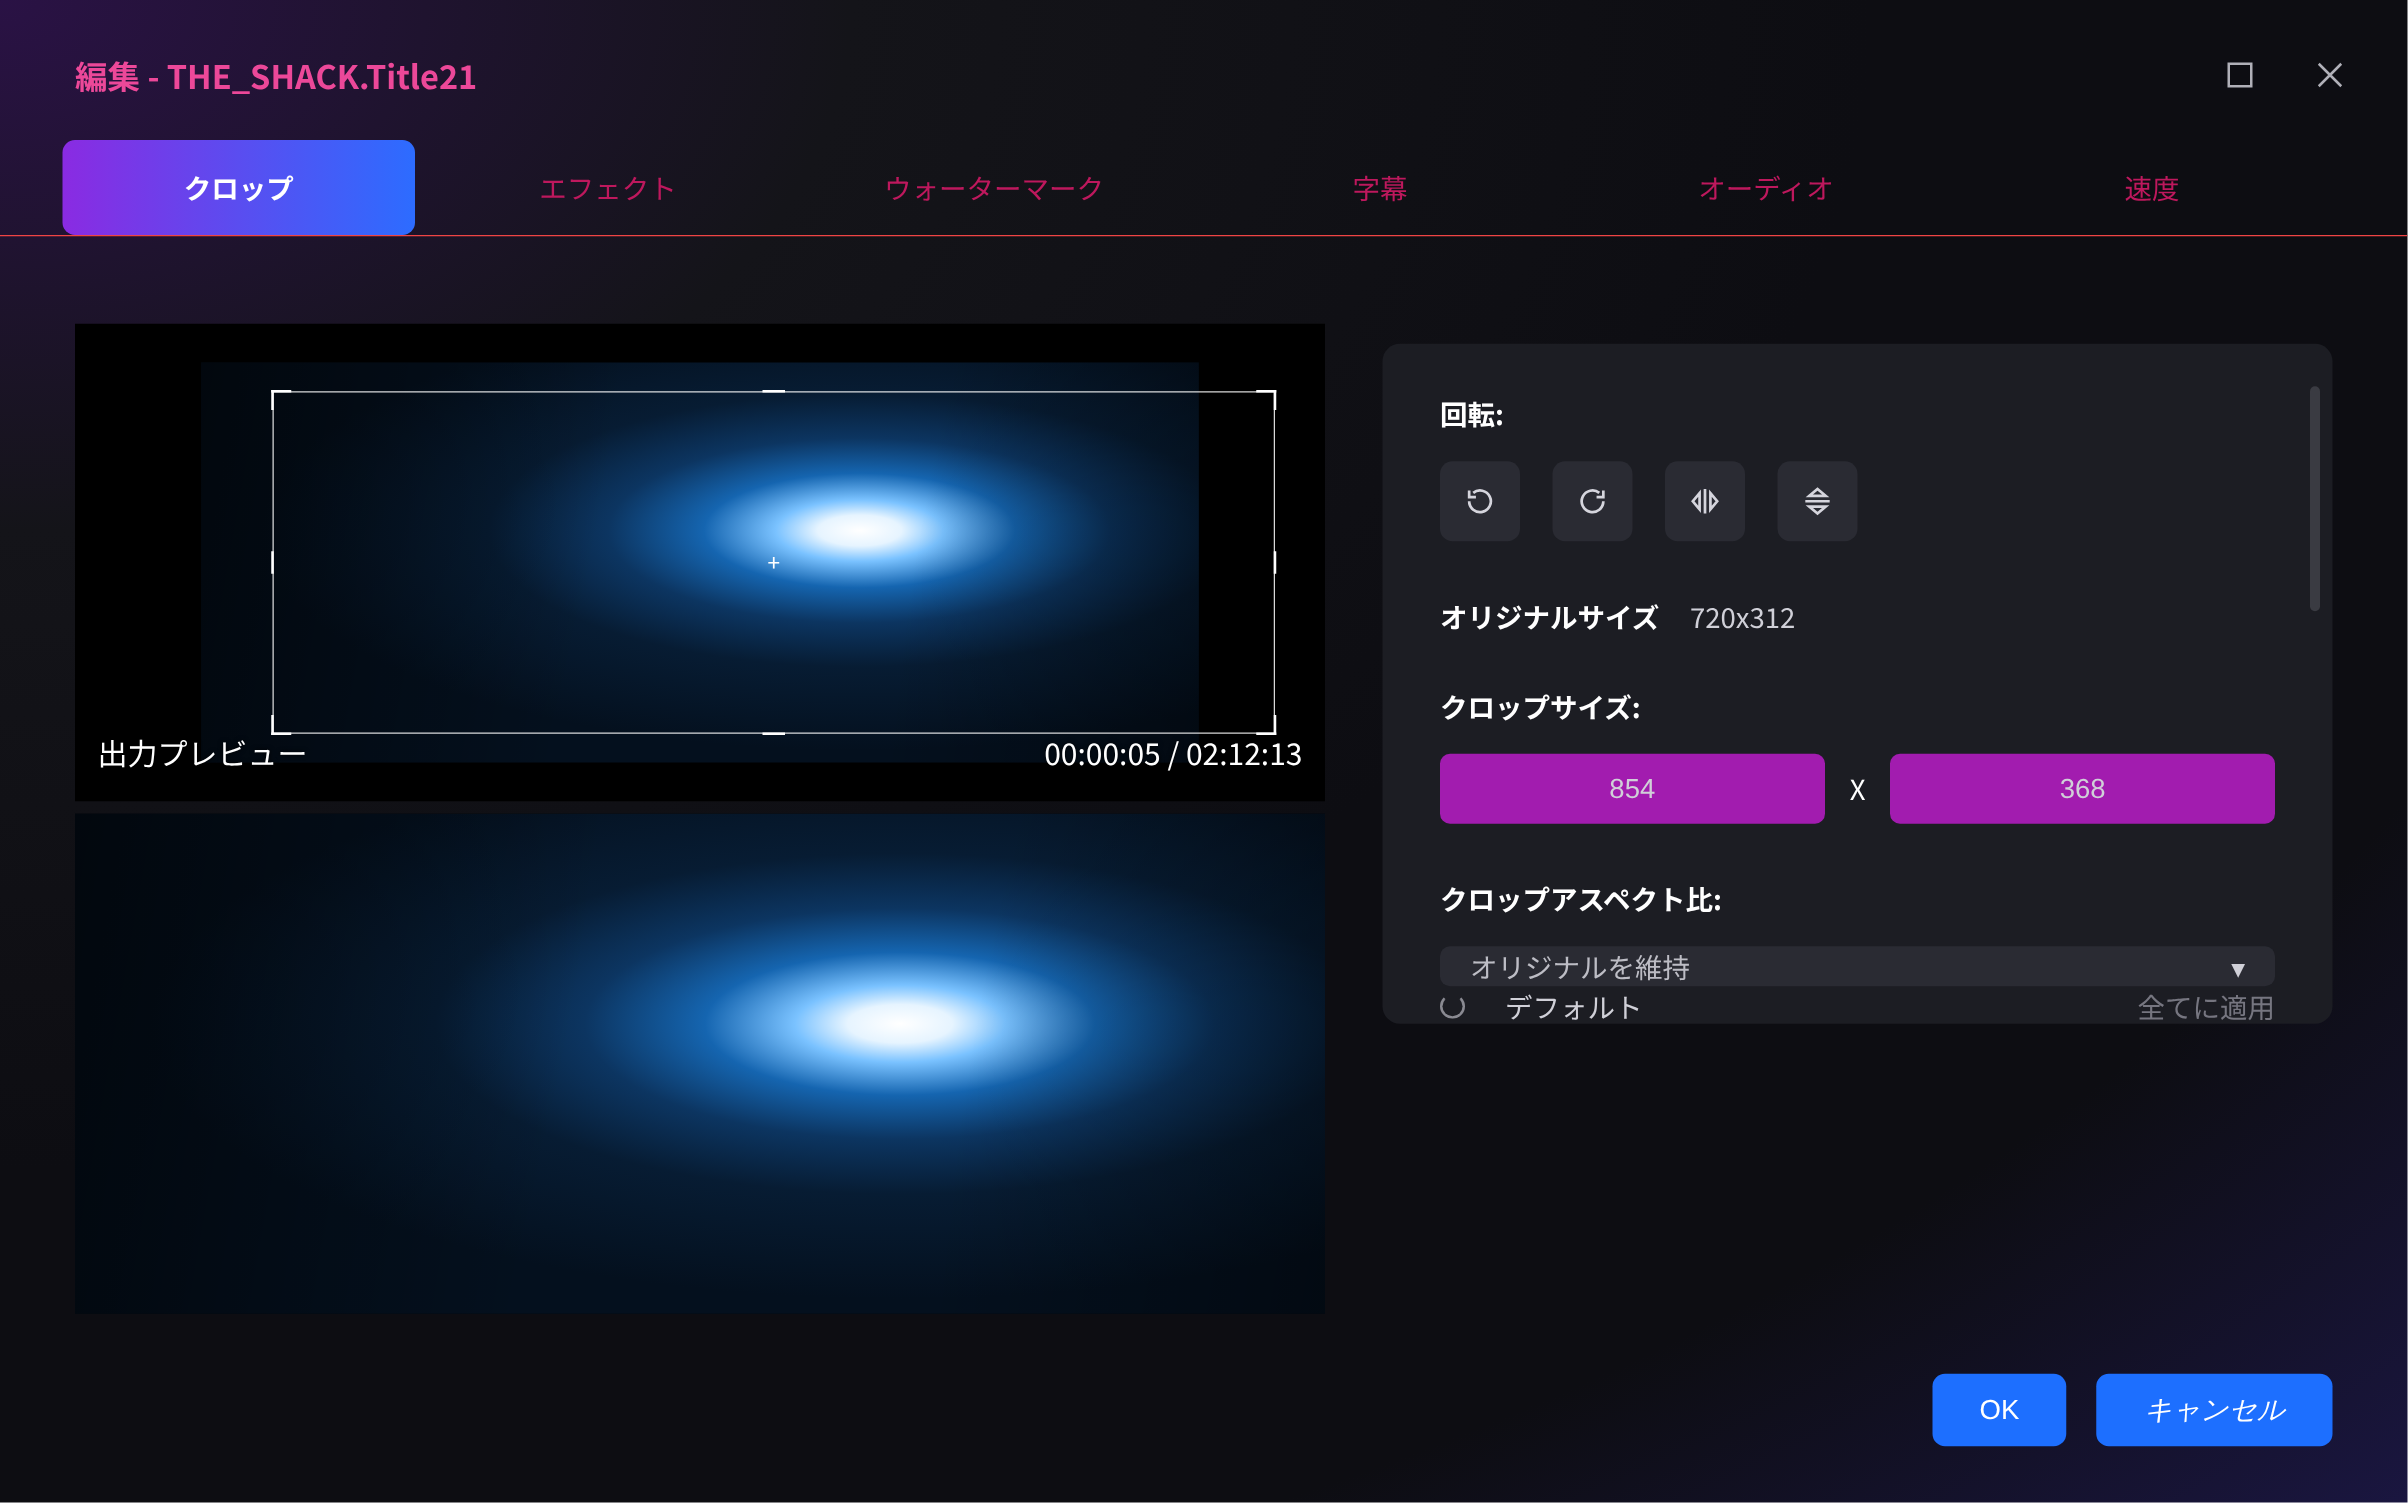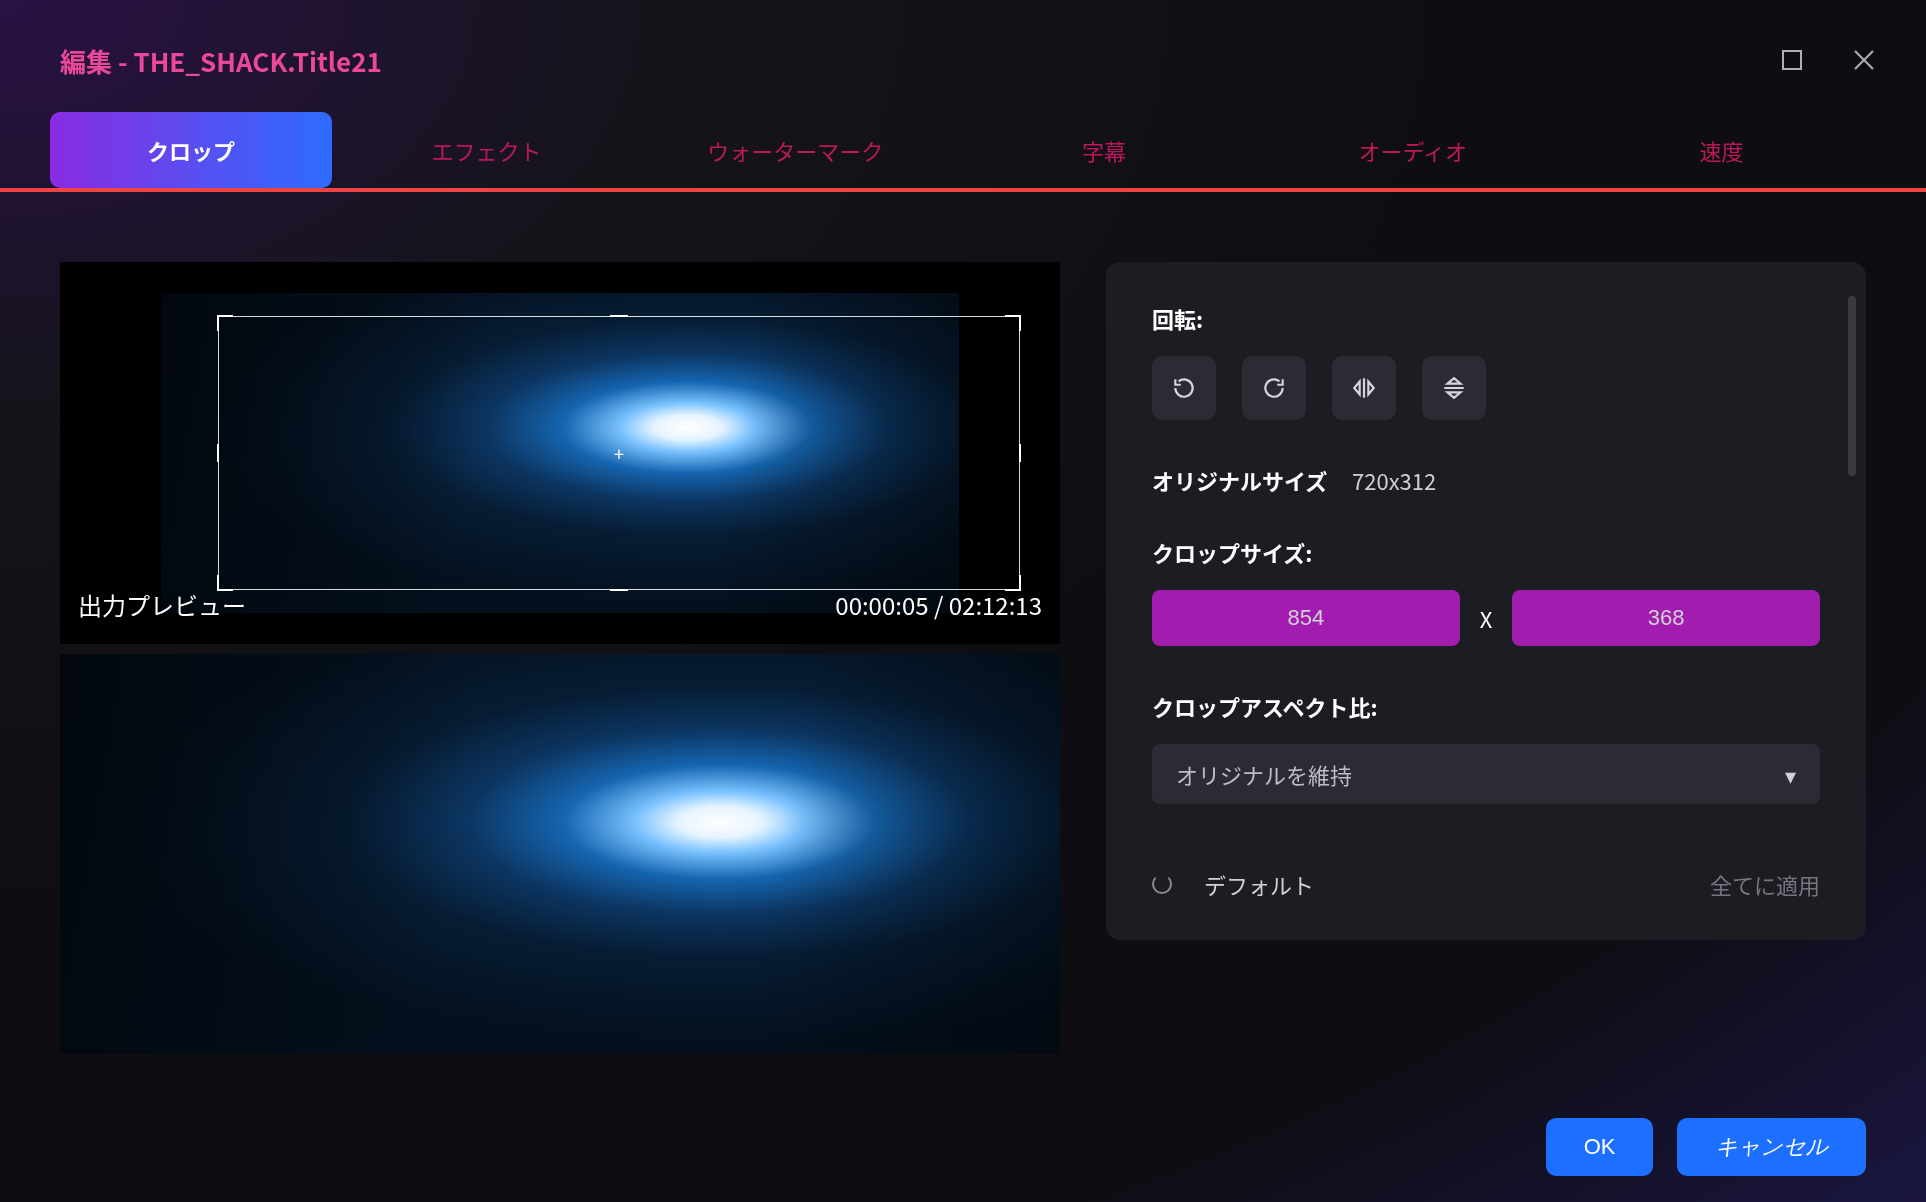--- a/index.html
+++ b/index.html
@@ -34,21 +34,21 @@
   align-items: center;
   justify-content: center;
   color: #b0b0b8;
   cursor: pointer;
 }
 .win-btn svg { stroke: currentColor; stroke-width: 2; fill: none; }
 
 .tabs {
   display: flex;
   padding: 10px 50px 0 50px;
-  border-bottom: 4px solid #ef4444;
+  border-bottom: 1px solid #ef4444;
 }
 .tab {
   flex: 1;
   height: 76px;
   display: flex;
   align-items: center;
   justify-content: center;
   font-size: 22px;
   color: #be185d;
   cursor: pointer;
@@ -136,23 +136,24 @@
 }
 .output-box .frame-img { width: 1000px; height: 400px; }
 
 .panel {
   flex:1;
   background: #1c1d23;
   border-radius: 14px;
   padding: 40px 46px;
   color: #e0e0e6;
   position: relative;
-  height: 678px;
+  height: 544px;
   display:flex;
   flex-direction:column;
+  margin-top:16px;
 }
 .panel .scrollbar{
   position:absolute;
   right:10px; top:34px;
   width:8px; height:180px;
   background:#3a3b42;
   border-radius:4px;
 }
 .sec-label {
   font-size: 22px;
@@ -217,21 +218,21 @@
 .default-link{
   display:flex; align-items:center; gap:32px;
   color:#d0d0d8; cursor:pointer;
 }
 .default-link .reset-icon{ width:20px; height:20px; border:2px solid #8a8a92; border-top-color:transparent; border-radius:50%; position:relative;}
 .apply-all{ color:#767680; cursor:pointer;text-align:center;}
 
 .dialog-buttons{
   position:absolute;
   right:60px;
-  bottom:26px;
+  bottom:45px;
   display:flex;
   gap:24px;
 }
 .dbtn{
   height:58px;
   padding: 0 38px;
   border:none;
   border-radius:10px;
   font-size:22px;
   color:#fff;

